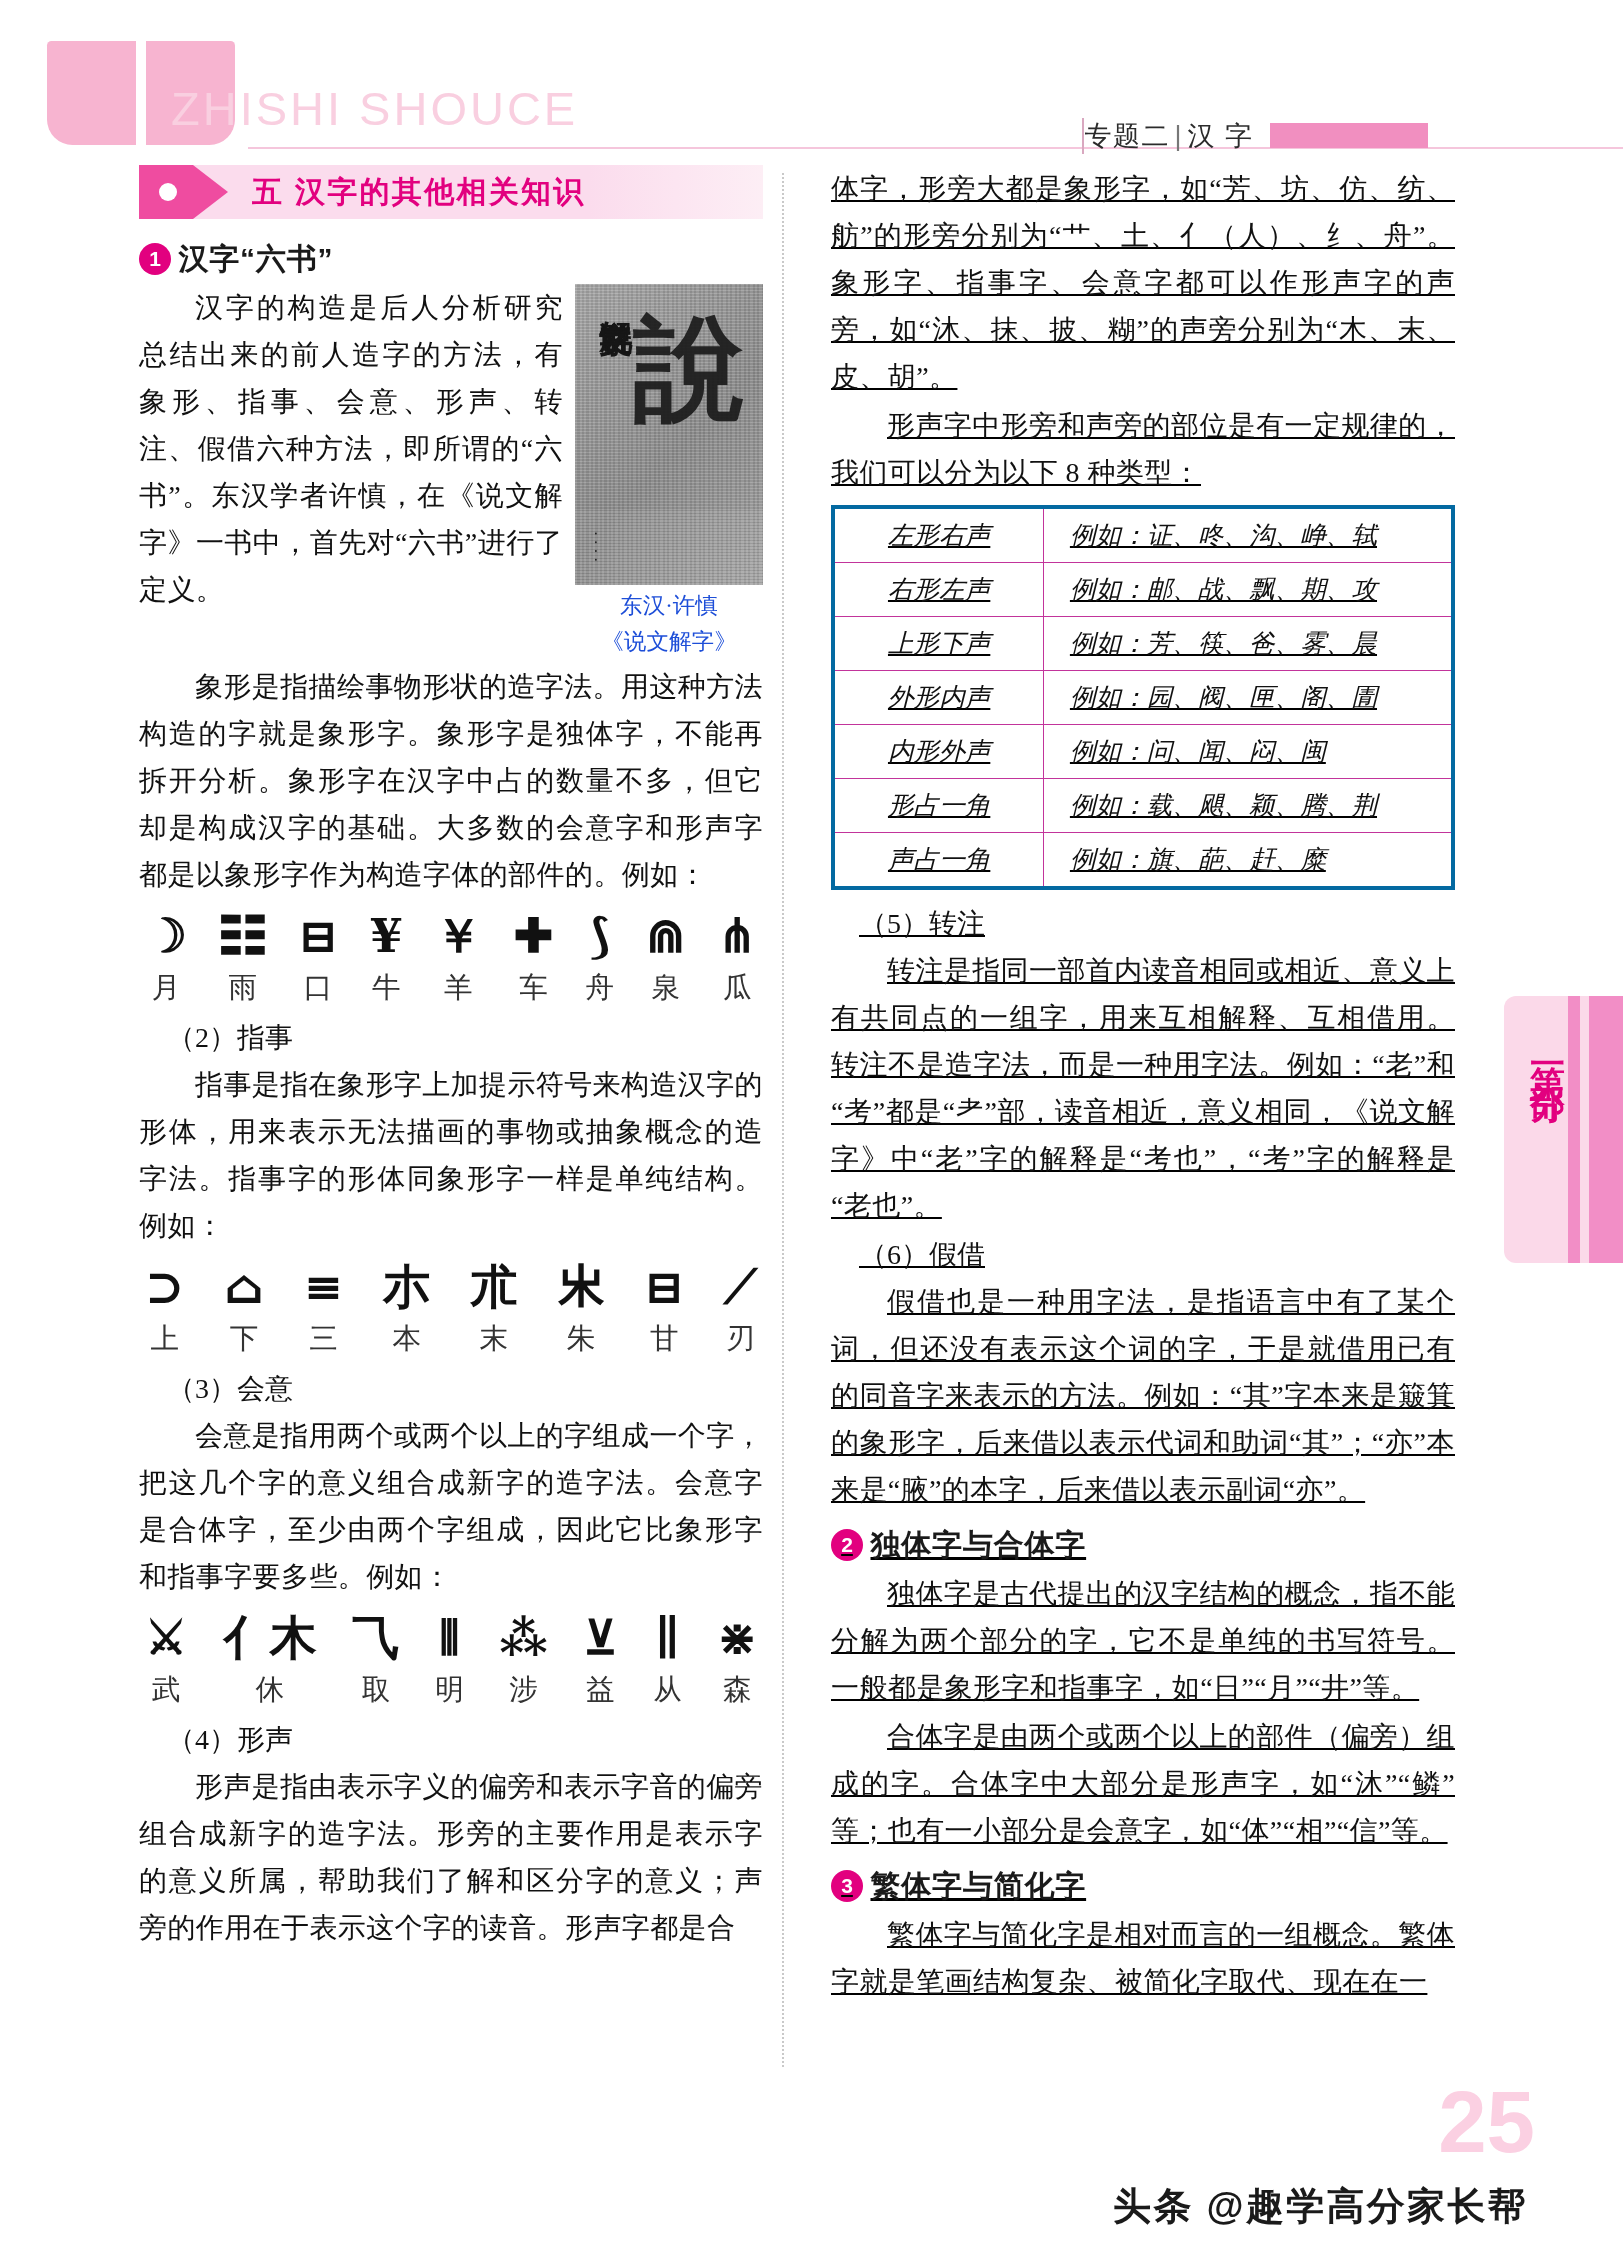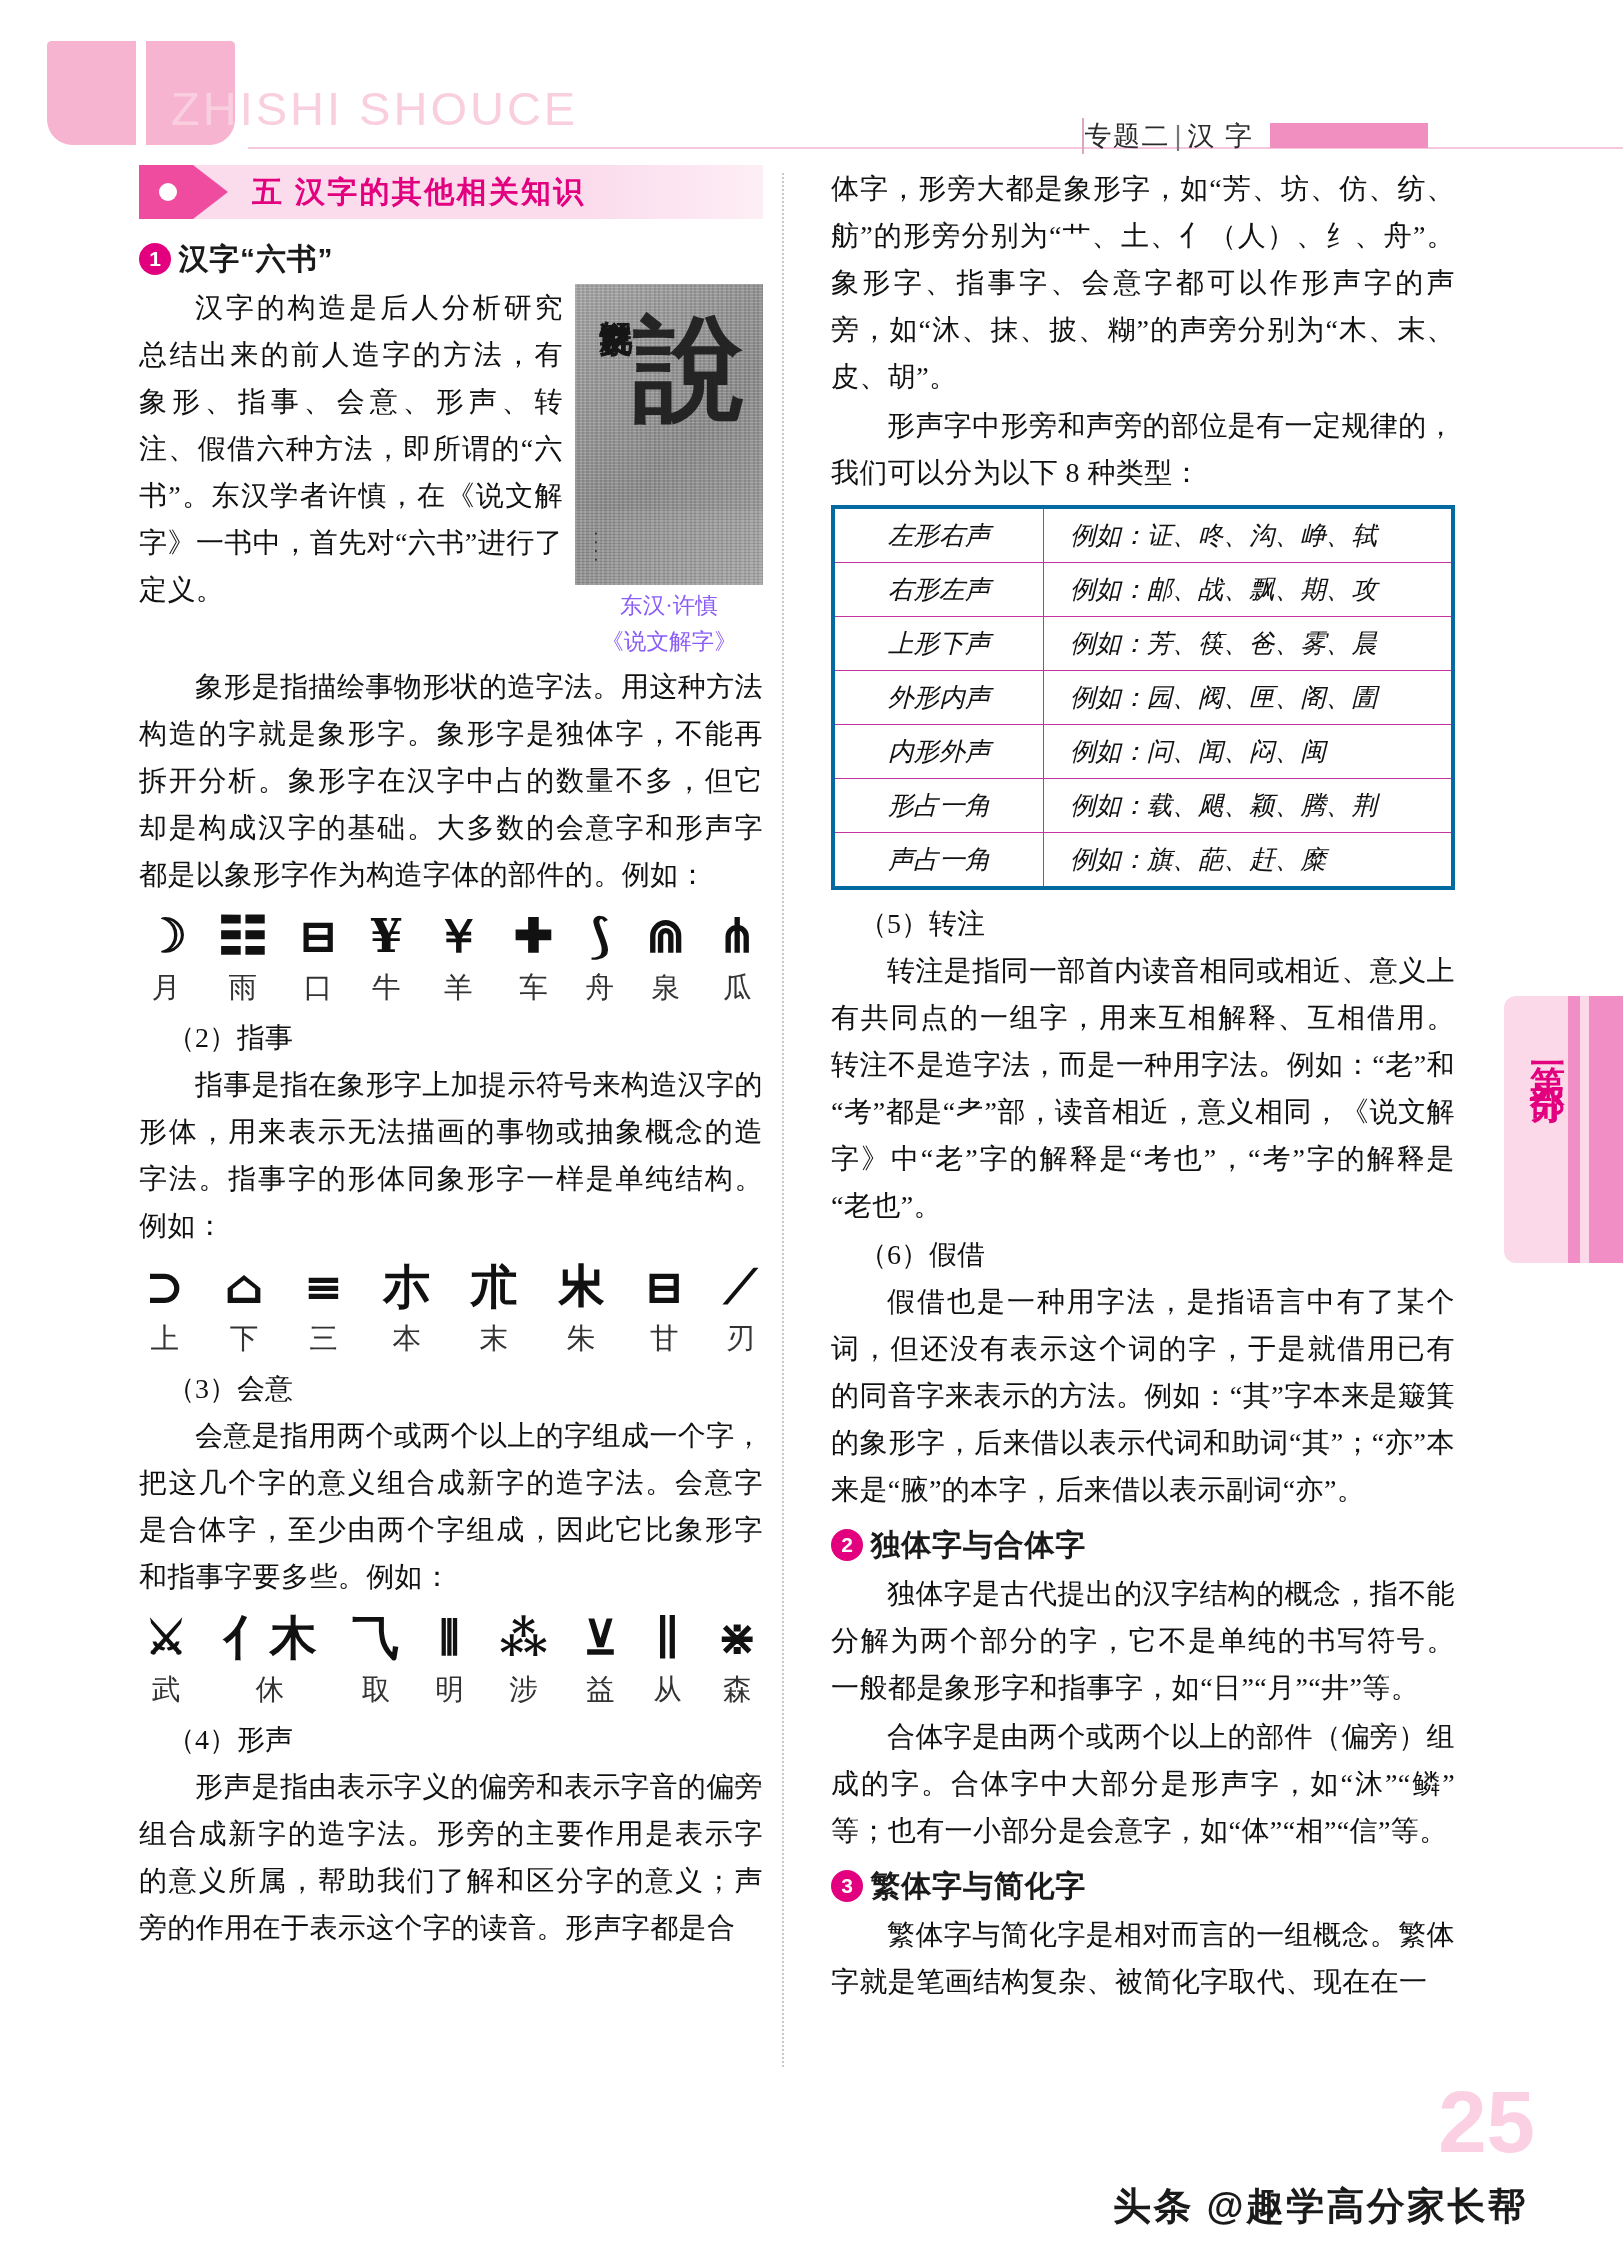--- a/index.html
+++ b/index.html
@@ -47,21 +47,21 @@
     width:158px;height:25.6px;background:#f18fc0;margin-left:16.5px;
   }
   
   #content{
     position:absolute;left:0;top:165px;width:1624px;height:1924px;
   }
   .col{
     position:absolute;top:0;width:624px;
   }
   .col.left{left:139px;}
-  .col.right{left:831px;}
+  .col.right{left:831px;text-decoration:underline;}
   .col-divider{
     position:absolute;left:782px;top:7.5px;width:0;height:1894px;
     border-left:2.3px dotted #c9c9c9;
   }
   
   .section-banner{
     position:relative;height:54px;margin-bottom:19.5px;
     background:linear-gradient(to right,#fbdced 0%,#fbdced 72%,#fdeef5 100%);
     display:flex;align-items:center;
   }
@@ -127,21 +127,21 @@
     font-size:15px;line-height:18px;color:#1a1a1a;
     writing-mode:vertical-rl;
   }
   .book-photo .seal{
     position:absolute;right:16.5px;top:28.6px;width:113px;height:226px;
     color:#1b1b1b;font-size:113px;line-height:113px;font-weight:700;
     text-align:center;opacity:.92;
     font-family:"Liberation Serif","DejaVu Serif",serif;
   }
   .fig-caption{
-    margin-top:6px;text-align:center;font-size:22.6px;line-height:30px;color:#8b5cf6;
+    margin-top:6px;text-align:center;font-size:22.6px;line-height:30px;color:#1d4ed8;
   }
   
   .glyph-strip{margin:10.5px 0 7.5px 0;}
   .glyph-row{display:flex;justify-content:space-between;align-items:flex-end;padding:0 6px;}
   .glyph-cell{display:flex;flex-direction:column;align-items:center;}
   .glyph-anc{
     font-size:47px;line-height:54px;color:#111;font-weight:700;
     font-family:"DejaVu Serif",serif;
     filter:blur(0.2px);
   }

